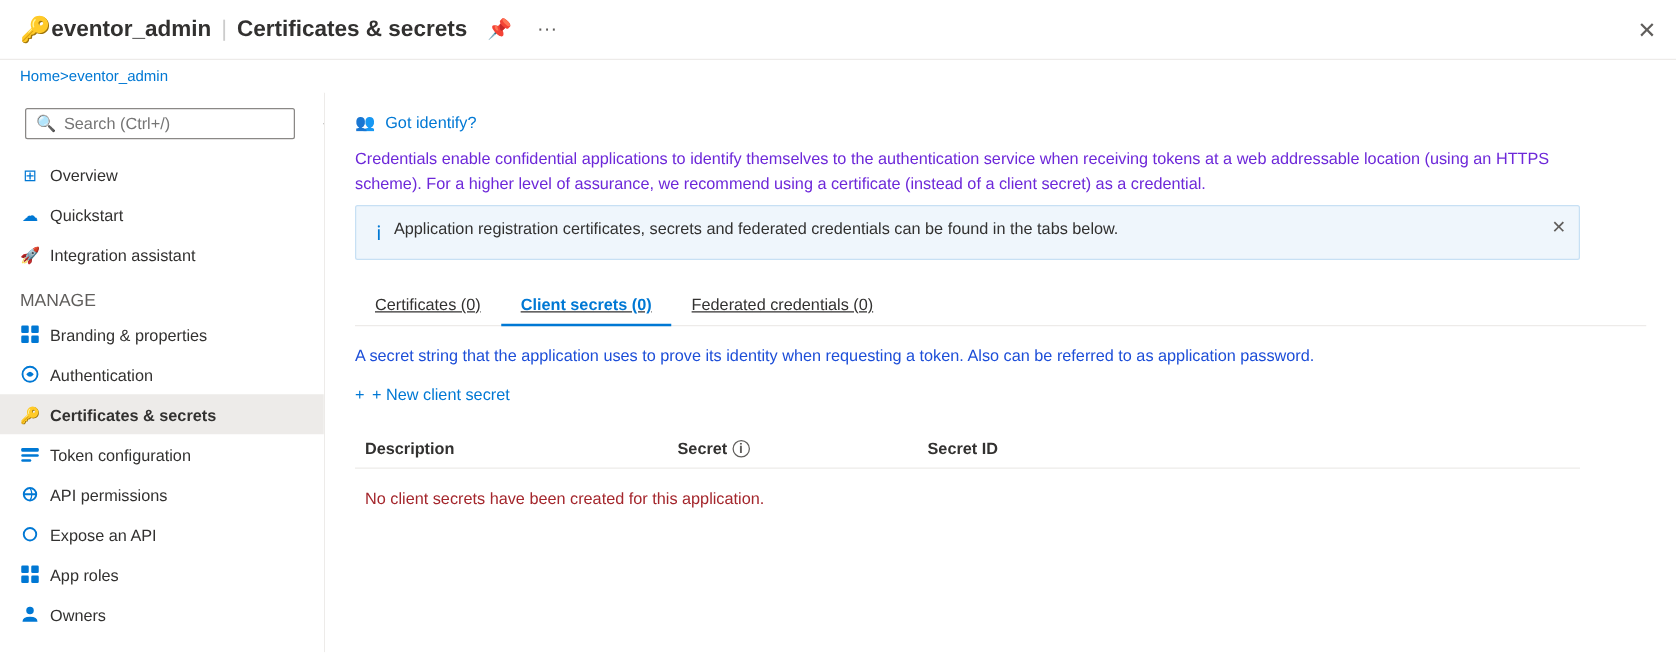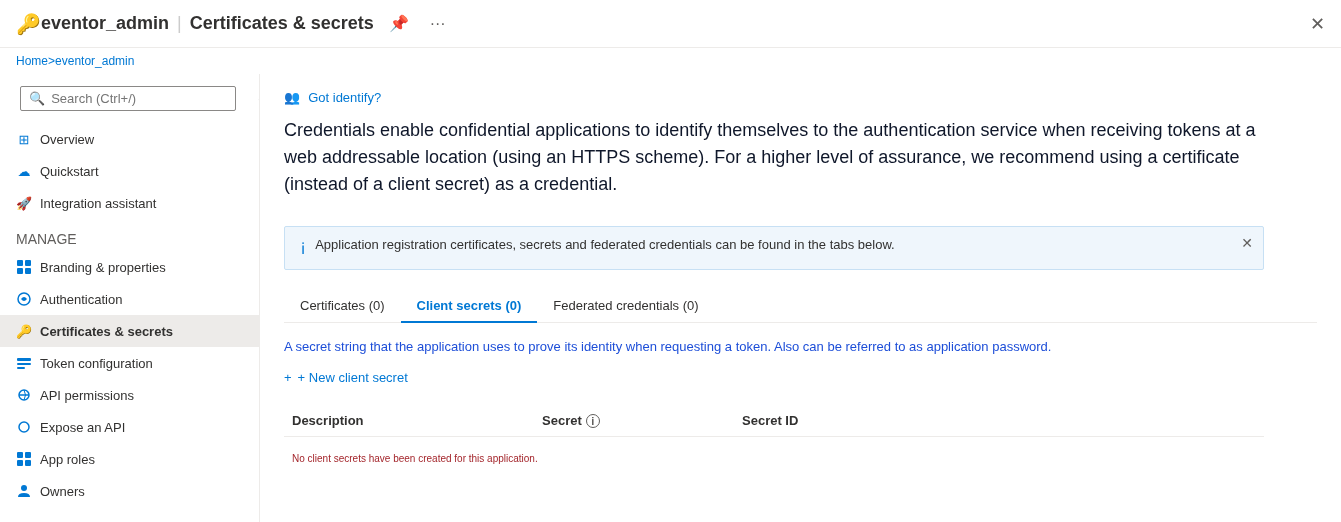--- a/index.html
+++ b/index.html
@@ -36,41 +36,41 @@
 
     .nav-section-label { padding: 12px 16px 4px 16px; font-size: 14px; font-weight: 400; color: #605e5c; text-transform: uppercase; }
 
     
     .content { flex: 1; overflow-y: auto; padding: 0; position: relative; }
 
     .content-inner { padding: 16px 24px; }
 
     .feedback-bar { display: flex; align-items: center; gap: 8px; margin-bottom: 12px; color: #0078d4; font-size: 13px; cursor: pointer; }
 
-    .description-text { font-size: 18px; color: #0f172a; line-height: 1.5; margin-bottom: 28px; max-width: 980px; }
+    .description-text { font-size: 13px; color: #6d28d9; line-height: 1.5; margin-bottom: 8px; max-width: 980px; }
 
     .info-banner { background: #eff6fc; border: 1px solid #c7e0f4; border-radius: 2px; padding: 10px 16px; display: flex; align-items: flex-start; gap: 10px; margin-bottom: 20px; max-width: 980px; position: relative; }
     .info-banner-text { font-size: 13px; color: #323130; flex: 1; }
     .info-close { position: absolute; right: 10px; top: 8px; background: none; border: none; cursor: pointer; color: #605e5c; font-size: 14px; }
 
     
-    .tabs { display: flex; border-bottom: 1px solid #edebe9; margin-bottom: 16px; }
+    .tabs { display: flex; border-bottom: 1px solid #edebe9; margin-bottom: 16px; text-decoration: underline; }
     .tab { padding: 8px 16px; cursor: pointer; font-size: 13px; color: #323130; border-bottom: 2px solid transparent; margin-bottom: -1px; }
     .tab.active { color: #0078d4; border-bottom: 2px solid #0078d4; font-weight: 600; }
 
     .secret-description { font-size: 13px; color: #1d4ed8; margin-bottom: 16px; max-width: 980px; }
 
     .add-secret-btn { display: flex; align-items: center; gap: 6px; color: #0078d4; font-size: 13px; cursor: pointer; background: none; border: none; margin-bottom: 20px; padding: 0; }
 
     
     .table-container { max-width: 980px; }
     .table-header { display: grid; grid-template-columns: 250px 200px 200px 1fr; border-bottom: 1px solid #edebe9; padding: 8px 0; }
     .table-header-cell { font-size: 13px; font-weight: 600; color: #323130; padding: 0 8px; display: flex; align-items: center; gap: 4px; }
 
-    .table-empty { font-size: 10px; color: #a4262c; padding: 16px 8px; }
+    .table-empty { font-size: 13px; color: #a4262c; padding: 16px 8px; }
 
     
     ::-webkit-scrollbar { width: 6px; }
     ::-webkit-scrollbar-track { background: #f1f1f1; }
     ::-webkit-scrollbar-thumb { background: #c8c6c4; border-radius: 3px; }
 
     
     .icon-overview { color: #0078d4; }
     .icon-quickstart { color: #0078d4; }
     .icon-integration { color: #ff6b00; }

